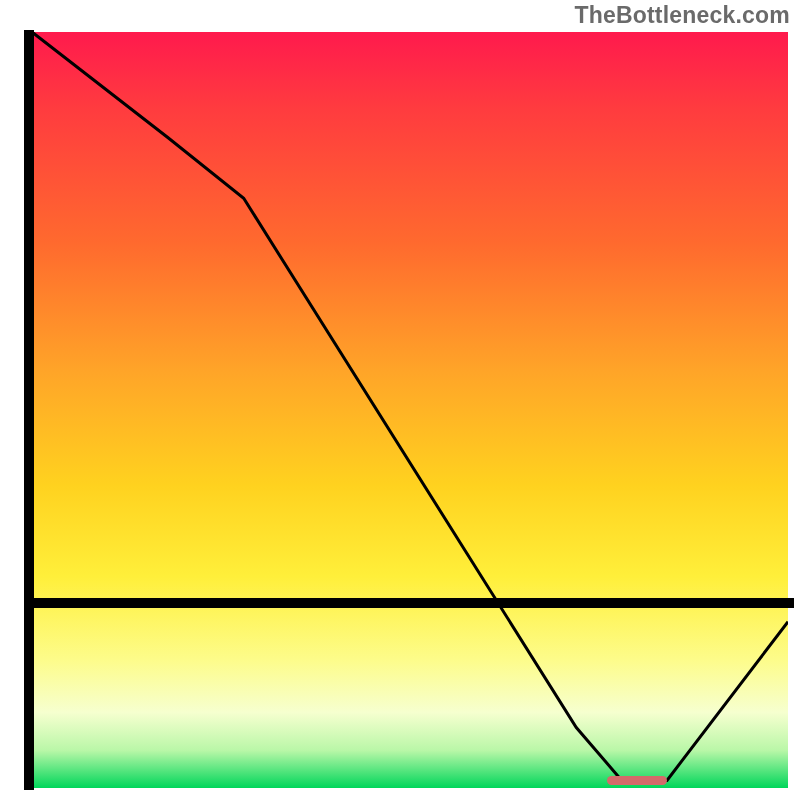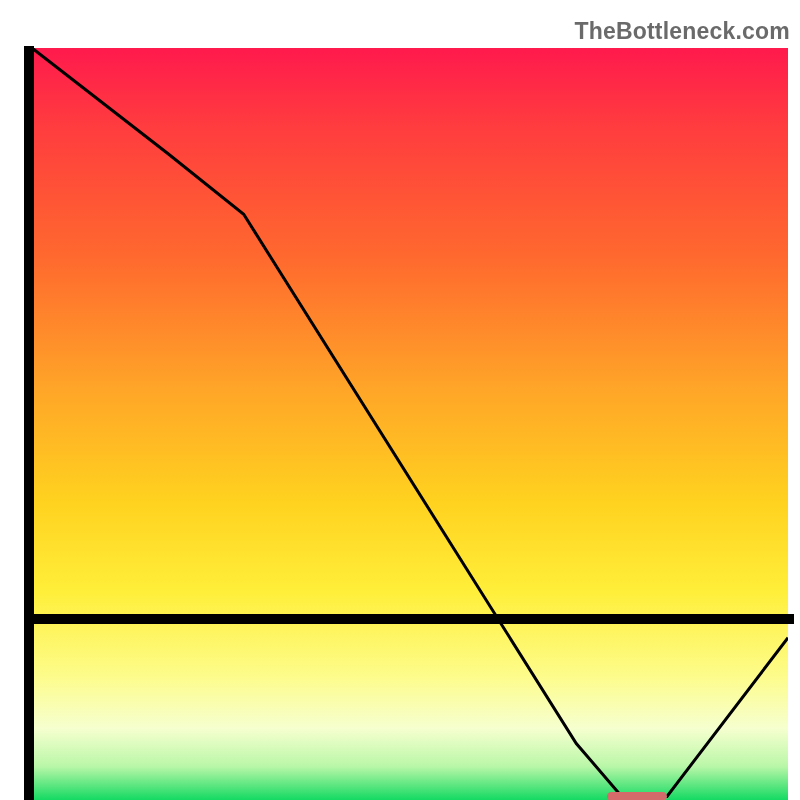--- a/index.html
+++ b/index.html
@@ -7,21 +7,20 @@
     padding: 0;
     width: 800px;
     height: 800px;
     background: #ffffff;
     font-family: Arial, Helvetica, sans-serif;
   }
   .figure {
     position: relative;
     width: 800px;
     height: 612px;
-    margin-top: 16px;
   }
   .attribution {
     position: absolute;
     top: 2px;
     right: 10px;
     font-size: 23px;
     font-weight: bold;
     color: #6a6a6a;
     letter-spacing: 0.2px;
   }

